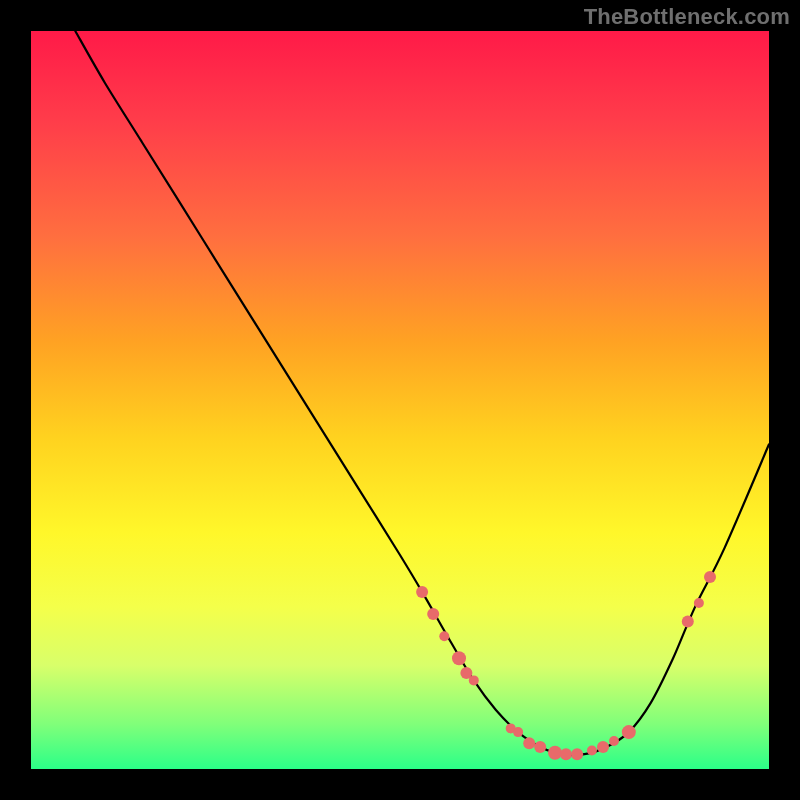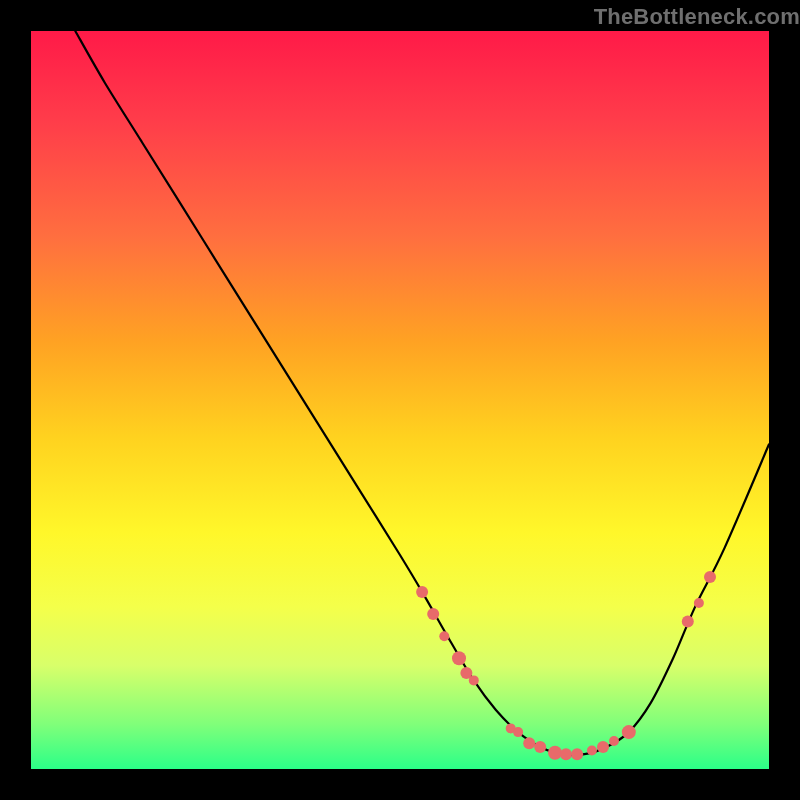--- a/index.html
+++ b/index.html
@@ -27,21 +27,21 @@
       #fff72a 68%,
       #f4ff4a 78%,
       #d8ff6a 86%,
       #7fff7a 94%,
       #2bff88 100%
     );
   }
   .watermark {
     position: absolute;
     top: 4px;
-    right: 0;
+    right: 10px;
     color: #6f6f6f;
     font-size: 22px;
     font-weight: 600;
     letter-spacing: 0.2px;
     user-select: none;
   }
   svg.plot {
     position: absolute;
     left: 31px;
     top: 31px;

